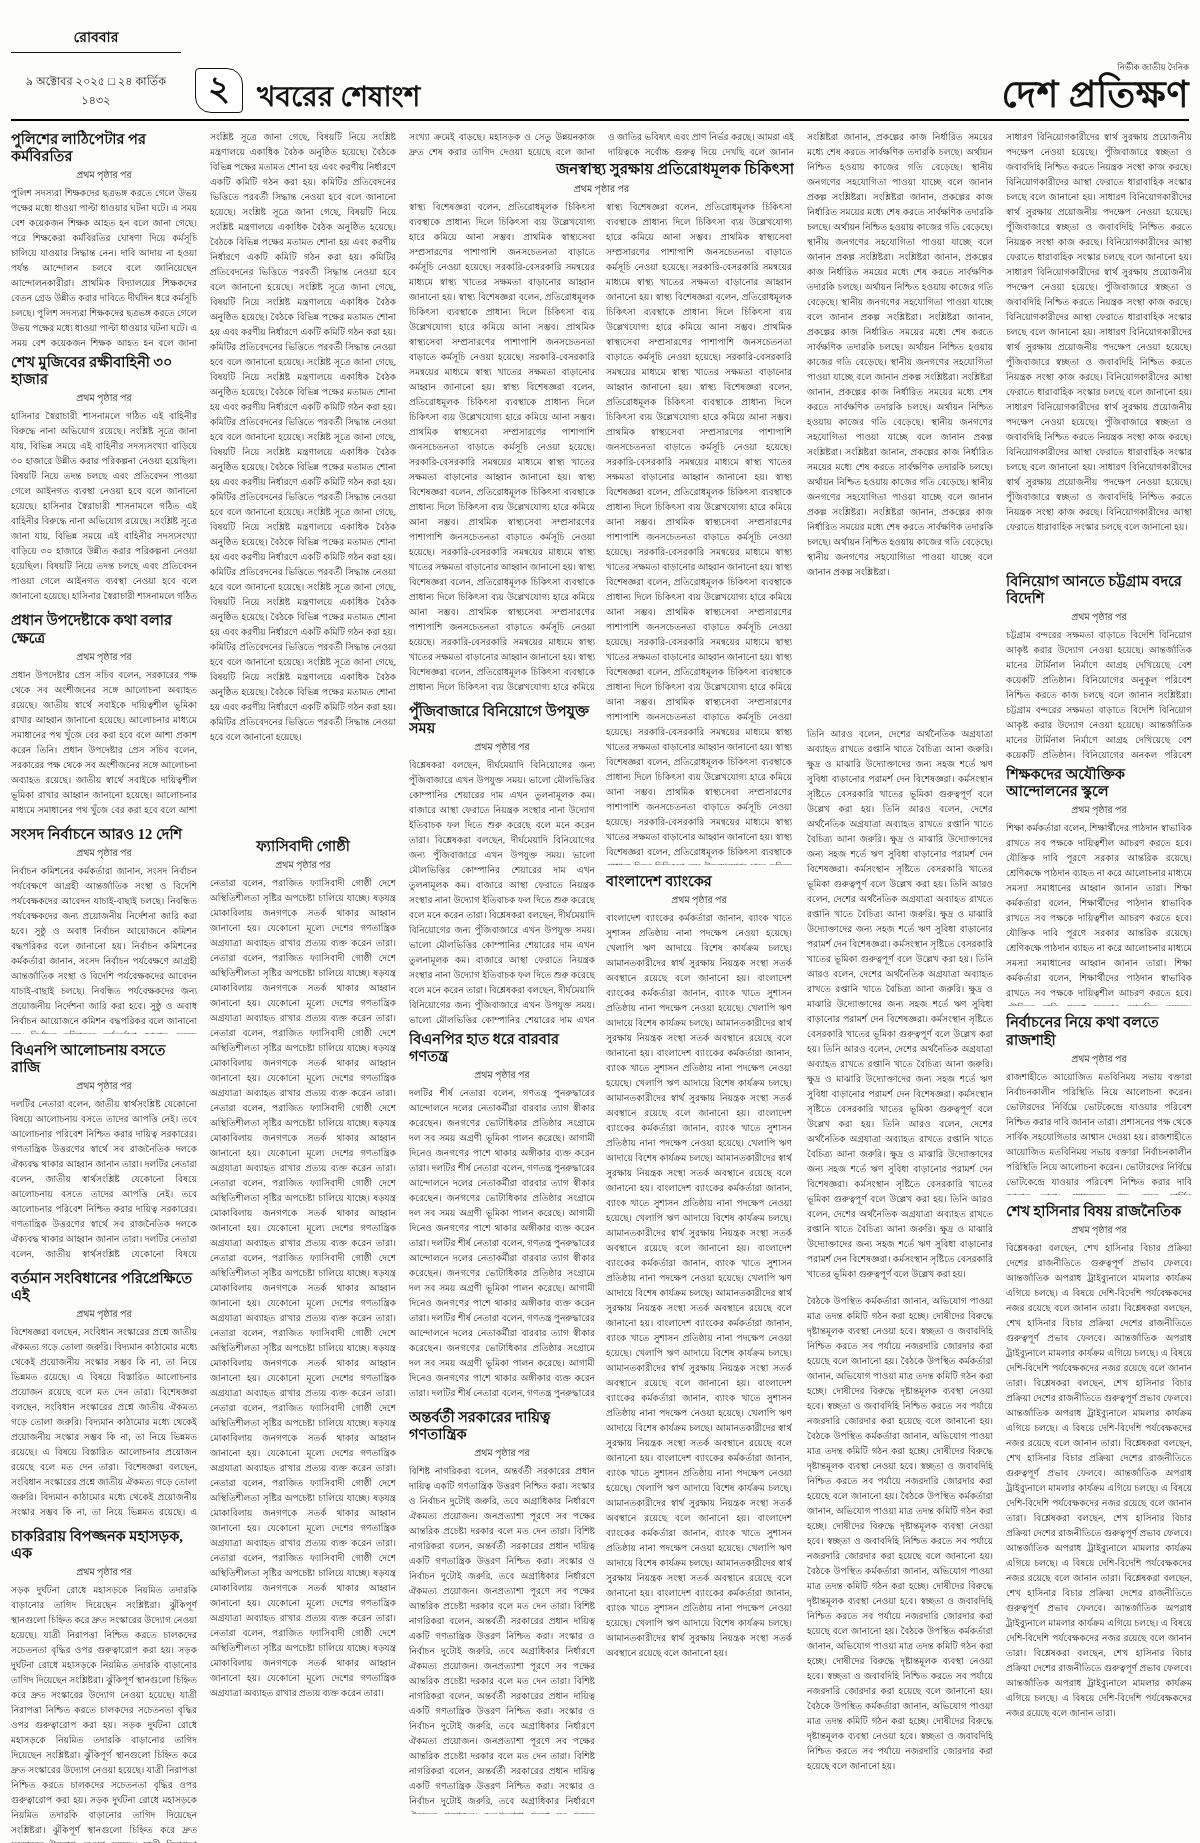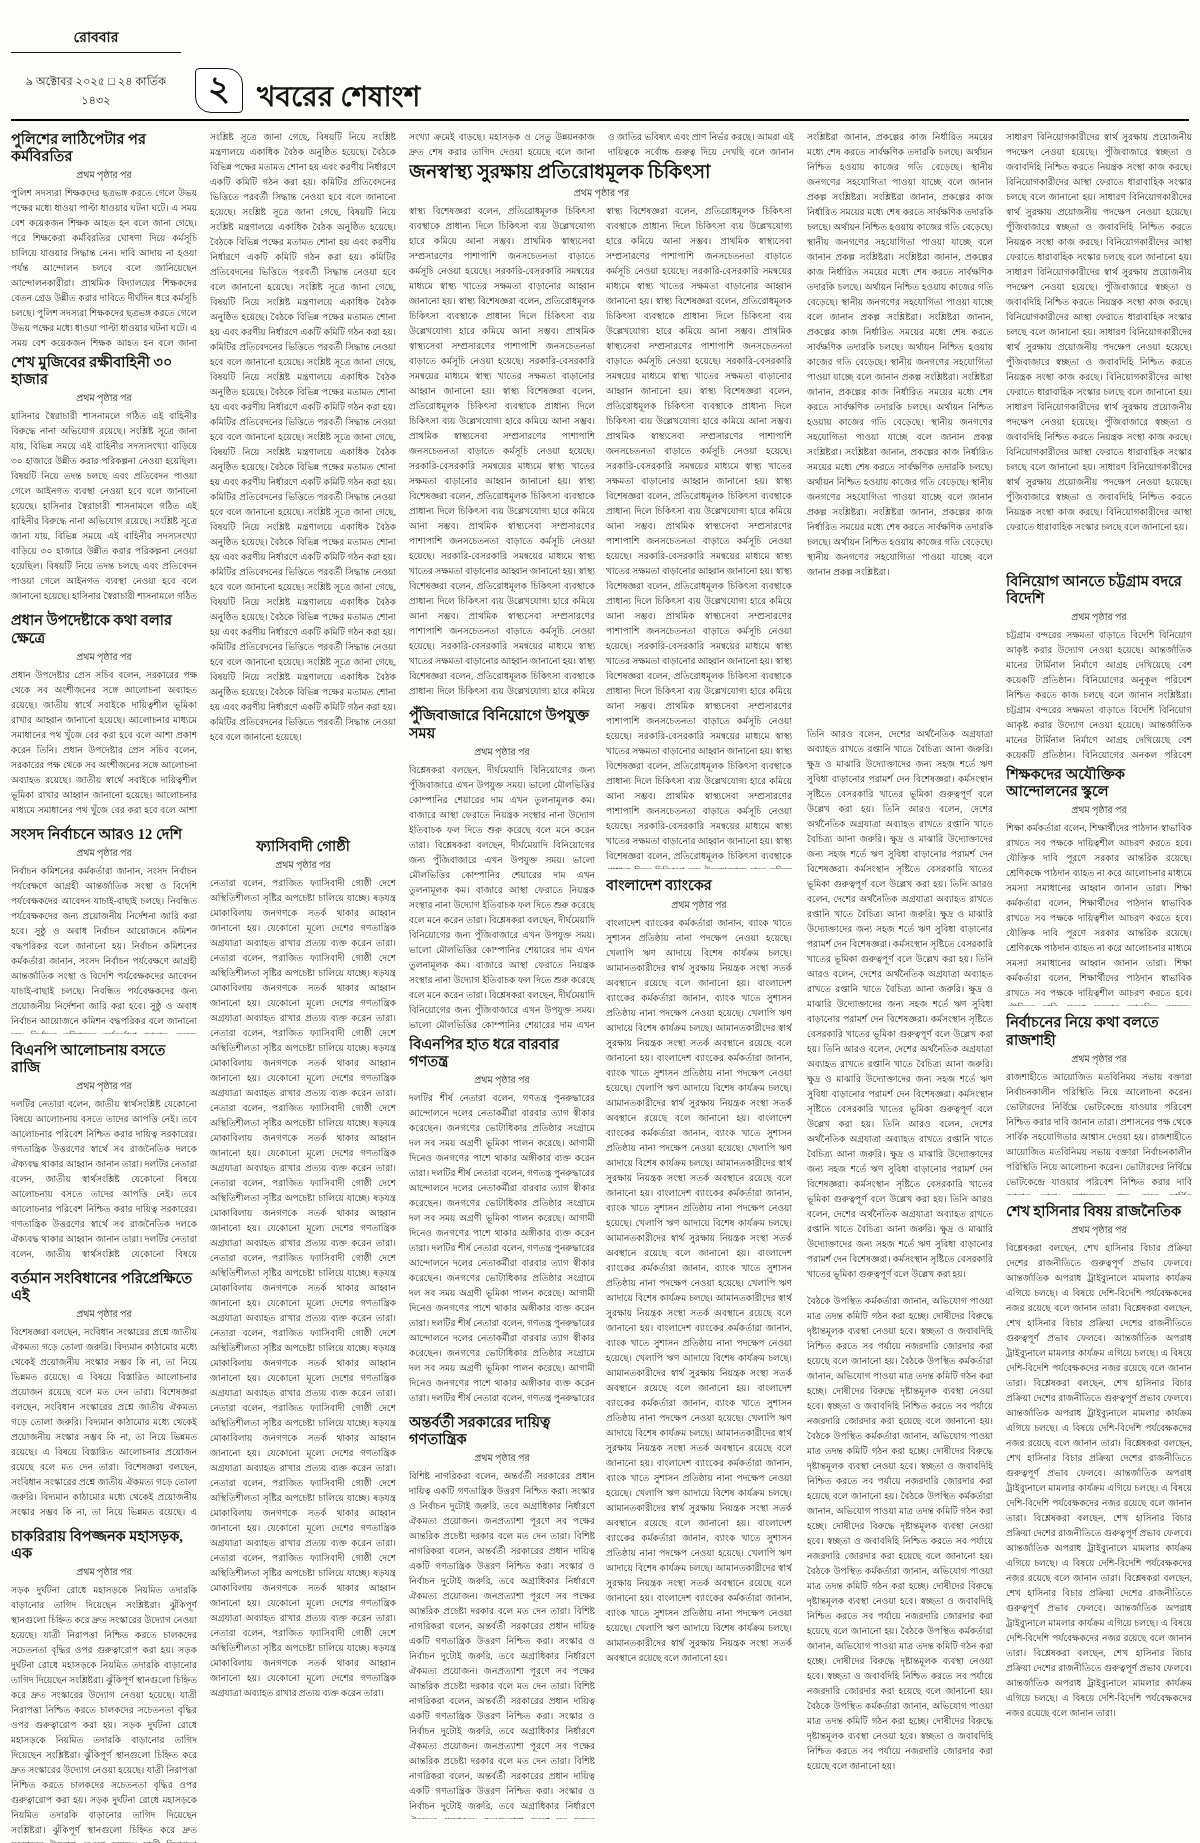--- a/index.html
+++ b/index.html
@@ -28,36 +28,40 @@
   .cols{display:flex;gap:13px;height:1737px;margin-top:9px;padding:0 2px;}
   .c{flex:0 0 186px;width:186px;display:flex;flex-direction:column;overflow:hidden;align-items:flex-end;}
   .cg{flex:0 0 385px;width:385px;display:flex;flex-direction:column;overflow:hidden;}
   .cg-lead{display:flex;gap:13px;height:26px;overflow:hidden;margin-bottom:3px;}
   .cg-lead .bd{flex:0 0 186px;height:26px;}
   .cg-sub{display:flex;gap:11px;flex:1 1 auto;overflow:hidden;}
   .cg-sub .sc{flex:0 0 186px;width:186px;display:flex;flex-direction:column;overflow:hidden;}
   .art{margin-bottom:7px;}
   .hl{font-size:14.5px;font-weight:bold;line-height:1.18;margin:1px 0 3px 0;}
   .hl.ctr{text-align:center;}
-  .hl.span{font-size:19px;text-align:left;margin:2px 0 3px 0;}
+  .hl.span{font-size:15px;text-align:right;margin:2px 0 3px 0;}
   .sh{font-size:9.5px;font-weight:normal;text-align:center;margin-bottom:3px;}
   .bd{font-size:9px;line-height:15px;text-align:justify;overflow:hidden;color:#1a1a1a;}
 </style>
 </head>
 <body>
 
 <div class="page">
 
   <div class="hdr">
     <div class="dateblock">
       <div class="day">রোববার</div>
       <div class="date">৯ অক্টোবর ২০২৫ □ ২৪ কার্তিক ১৪৩২</div>
     </div>
     <div class="pagenum">২</div>
     <div class="sectitle">খবরের শেষাংশ</div>
+    <div class="mastblock">
+      <div class="tagline">নির্ভীক জাতীয় দৈনিক</div>
+      <div class="mast">দেশ প্রতিক্ষণ</div>
+    </div>
   </div>
   <div class="hdr-rule"></div>
 
   <div class="cols">
 
     <div class="c">
       <section class="art">
         <h2 class="hl">পুলিশের লাঠিপেটার পর কর্মবিরতির</h2>
         <div class="sh">প্রথম পৃষ্ঠার পর</div>
         <div class="bd" style="height:160px">পুলিশ সদস্যরা শিক্ষকদের ছত্রভঙ্গ করতে গেলে উভয় পক্ষের মধ্যে ধাওয়া পাল্টা ধাওয়ার ঘটনা ঘটে। এ সময় বেশ কয়েকজন শিক্ষক আহত হন বলে জানা গেছে। পরে শিক্ষকেরা কর্মবিরতির ঘোষণা দিয়ে কর্মসূচি চালিয়ে যাওয়ার সিদ্ধান্ত নেন। দাবি আদায় না হওয়া পর্যন্ত আন্দোলন চলবে বলে জানিয়েছেন আন্দোলনকারীরা। প্রাথমিক বিদ্যালয়ের শিক্ষকদের বেতন গ্রেড উন্নীত করার দাবিতে দীর্ঘদিন ধরে কর্মসূচি চলছে। পুলিশ সদস্যরা শিক্ষকদের ছত্রভঙ্গ করতে গেলে উভয় পক্ষের মধ্যে ধাওয়া পাল্টা ধাওয়ার ঘটনা ঘটে। এ সময় বেশ কয়েকজন শিক্ষক আহত হন বলে জানা গেছে। পরে শিক্ষকেরা কর্মবিরতির ঘোষণা দিয়ে কর্মসূচি চালিয়ে যাওয়ার সিদ্ধান্ত নেন। দাবি আদায় না হওয়া পর্যন্ত আন্দোলন চলবে বলে জানিয়েছেন আন্দোলনকারীরা। প্রাথমিক বিদ্যালয়ের শিক্ষকদের বেতন গ্রেড উন্নীত করার দাবিতে দীর্ঘদিন ধরে কর্মসূচি চলছে। পুলিশ সদস্যরা শিক্ষকদের ছত্রভঙ্গ করতে গেলে উভয় পক্ষের মধ্যে ধাওয়া পাল্টা ধাওয়ার ঘটনা ঘটে। এ সময় বেশ কয়েকজন শিক্ষক আহত হন বলে জানা গেছে। পরে শিক্ষকেরা কর্মবিরতির ঘোষণা দিয়ে কর্মসূচি চালিয়ে যাওয়ার সিদ্ধান্ত নেন। দাবি আদায় না হওয়া পর্যন্ত আন্দোলন চলবে বলে জানিয়েছেন আন্দোলনকারীরা। প্রাথমিক বিদ্যালয়ের শিক্ষকদের বেতন গ্রেড উন্নীত করার দাবিতে দীর্ঘদিন ধরে কর্মসূচি চলছে।</div>

